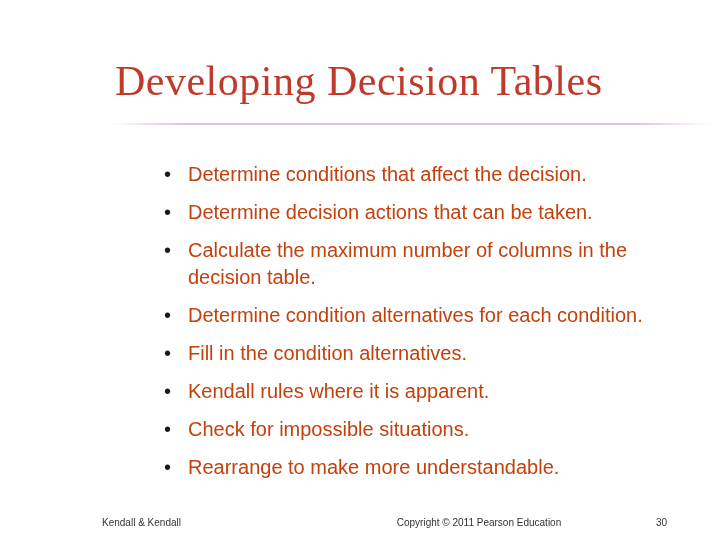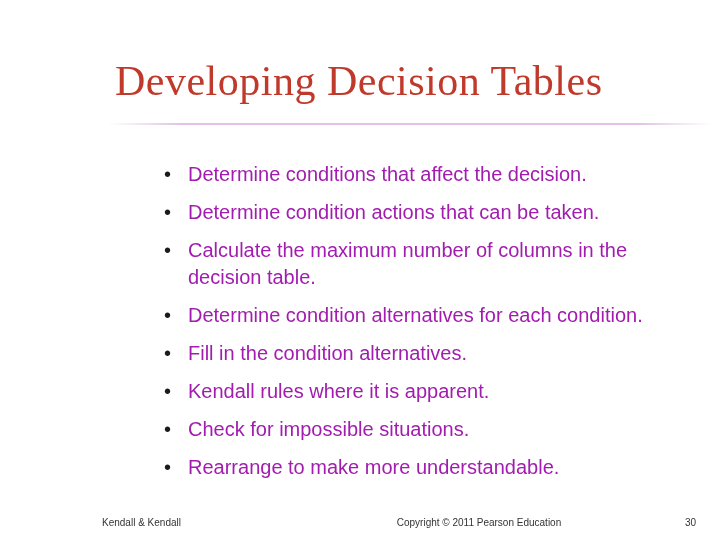--- a/index.html
+++ b/index.html
@@ -38,21 +38,21 @@
   }
   ul.bullets {
     list-style: none;
     margin-left: 56px;
     margin-right: 16px;
   }
   ul.bullets li {
     position: relative;
     font-size: 20px;
     line-height: 1.35;
-    color: #a21caf;
+    color: #c2410c;
     margin-bottom: 4px;
     padding-left: 24px;
   }
   ul.bullets li::before {
     content: "•";
     position: absolute;
     left: 0;
     top: 0;
     font-size: 20px;
     color: #1a1a1a;
@@ -61,21 +61,21 @@
     position: absolute;
     left: 34px; right: 0; bottom: 12px;
     display: flex;
     align-items: center;
     font-size: 10px;
     color: #333;
     padding: 0 24px;
   }
   .footer .author { width: 160px; }
   .footer .copyright { flex: 1; text-align: center; padding-left: 40px; }
-  .footer .pagenum { width: 40px; text-align: right; }
+  .footer .pagenum { width: 40px; }
 </style>
 </head>
 <body>
 
 <div class="sidebar">
     <div class="swatch" style="background: rgb(106, 166, 216);"></div>
     <div class="swatch" style="background: rgb(127, 192, 107);"></div>
     <div class="swatch" style="background: rgb(242, 182, 58);"></div>
     <div class="swatch" style="background: rgb(229, 115, 56);"></div>
     <div class="swatch" style="background: rgb(178, 74, 154);"></div>
@@ -100,21 +100,21 @@
     <div class="swatch" style="background: rgb(227, 111, 54);"></div>
     <div class="swatch" style="background: rgb(176, 82, 155);"></div>
     <div class="swatch" style="background: rgb(111, 163, 218);"></div>
   </div>
 
 <div class="content">
   <h1 class="title">Developing Decision Tables</h1>
   <div class="divider"></div>
   <ul class="bullets">
       <li>Determine conditions that affect the decision.</li>
-      <li>Determine condition actions that can be taken.</li>
+      <li>Determine decision actions that can be taken.</li>
       <li>Calculate the maximum number of columns in the decision table.</li>
       <li>Determine condition alternatives for each condition.</li>
       <li>Fill in the condition alternatives.</li>
       <li>Kendall rules where it is apparent.</li>
       <li>Check for impossible situations.</li>
       <li>Rearrange to make more understandable.</li>
     </ul>
 </div>
 
 <div class="footer">

